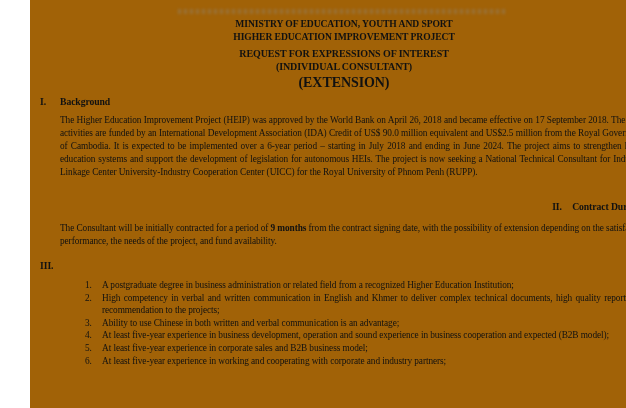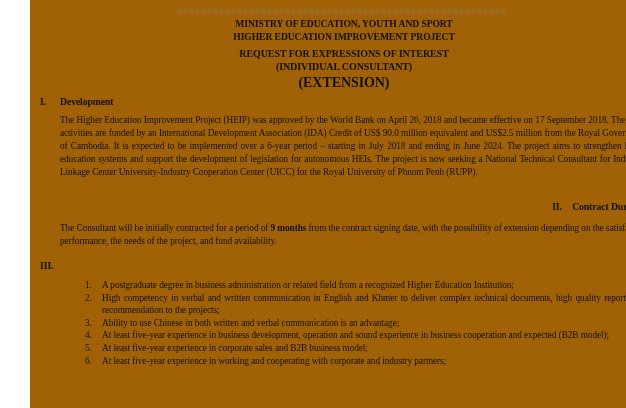--- a/index.html
+++ b/index.html
@@ -73,21 +73,21 @@
       <div>REQUEST FOR EXPRESSIONS OF INTEREST</div>
       <div>(INDIVIDUAL CONSULTANT)</div>
     </div>
 
     <div class="centered position-title">
       <div>(EXTENSION)</div>
     </div>
 
     <div class="section-heading heading-bg">
       <span class="numeral">I.</span>
-      <span>Development</span>
+      <span>Background</span>
     </div>
     <div class="para">The Higher Education Improvement Project (HEIP) was approved by the World Bank on April 26, 2018 and became effective on 17 September 2018. The HEIP activities are funded by an International Development Association (IDA) Credit of US$ 90.0 million equivalent and US$2.5 million from the Royal Government of Cambodia. It is expected to be implemented over a 6-year period – starting in July 2018 and ending in June 2024. The project aims to strengthen higher education systems and support the development of legislation for autonomous HEIs. The project is now seeking a National Technical Consultant for Industrial Linkage Center University-Industry Cooperation Center (UICC) for the Royal University of Phnom Penh (RUPP).</div>
 
     <div class="section-heading heading-cd">
       <span class="numeral">II.</span>
       <span>Contract Duration</span>
     </div>
     <div class="para para-cd"><span>The Consultant will be initially contracted for a period of </span><b>9 months</b><span> from the contract signing date, with the possibility of extension depending on the satisfactory performance, the needs of the project, and fund availability.</span></div>
 
     <div class="section-heading heading-mq">

